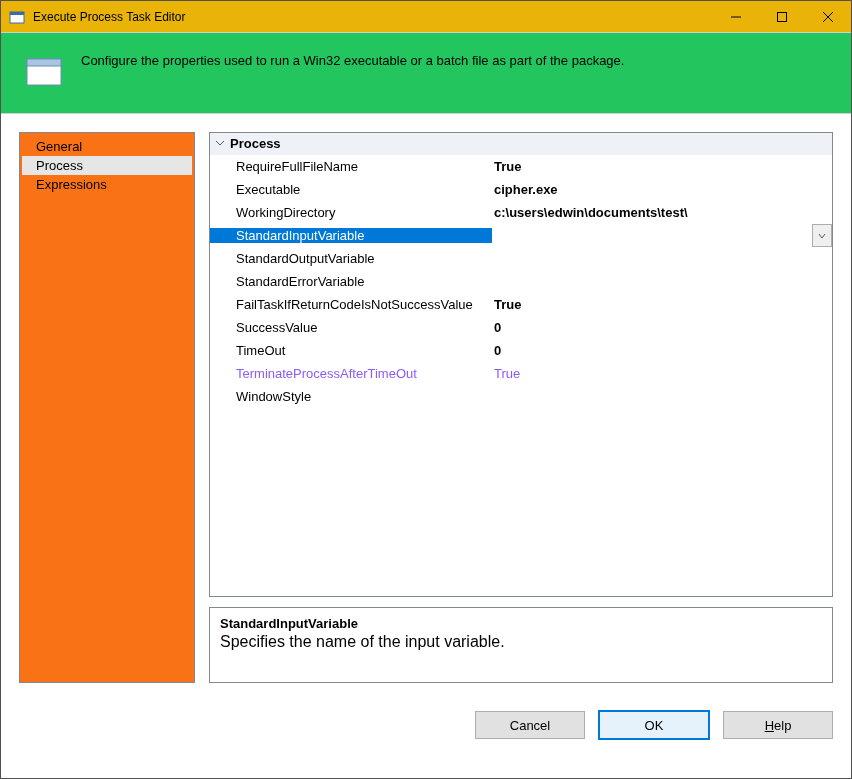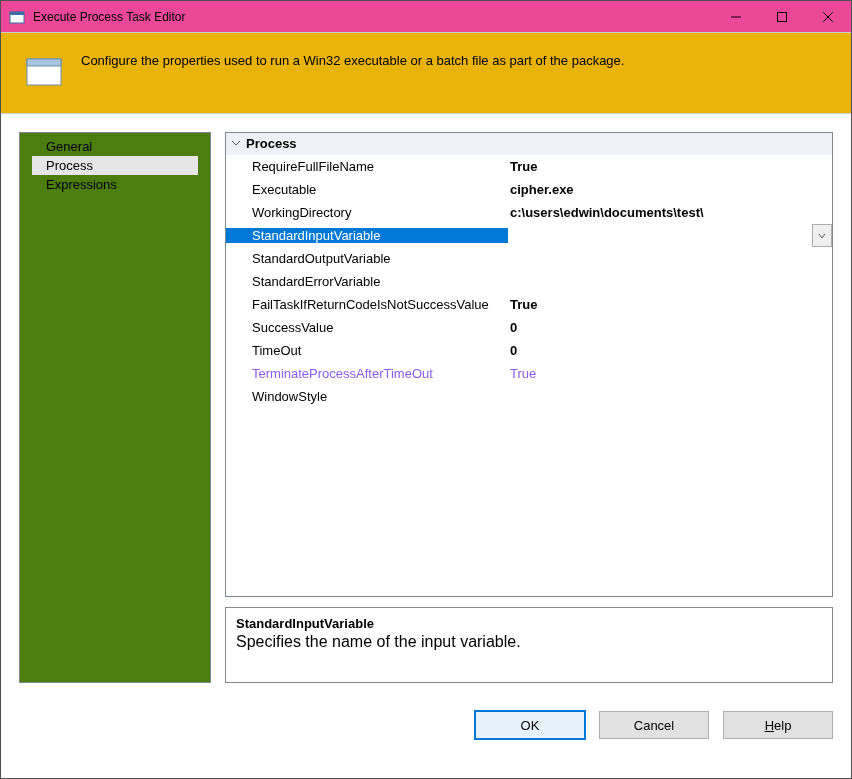--- a/index.html
+++ b/index.html
@@ -8,21 +8,21 @@
       font-size: 12px;
       background: #fff;
       width: 852px;
       height: 779px;
       overflow: hidden;
       border: 1px solid #505050;
     }
     
     .titlebar {
       height: 32px;
-      background: #ec4899;
+      background: #eab308;
       display: flex;
       align-items: center;
       border-bottom: 1px solid #d0d0d0;
     }
     .titlebar-icon {
       width: 16px; height: 16px;
       margin: 0 8px 0 8px;
       display:inline-block;
     }
     .titlebar-title {
@@ -32,21 +32,21 @@
     }
     .titlebar-controls { display: flex; height: 100%; }
     .titlebar-btn {
       width: 46px; height: 100%;
       display: flex; align-items: center; justify-content: center;
       color: #000;
     }
     .titlebar-btn svg { stroke: #000; }
     
     .description-band {
-      background: #eab308;
+      background: #22c55e;
       padding: 18px 24px 24px 24px;
       display: flex;
       align-items: flex-start;
       gap: 18px;
       border-bottom: 1px solid #d0d0d0;
     }
     .desc-icon {
       width: 38px; height: 38px; flex-shrink: 0;
       display: flex; align-items: flex-end; justify-content: center;
     }
@@ -57,24 +57,24 @@
     
     .content {
       display: flex;
       padding: 18px;
       gap: 14px;
       height: calc(100% - 32px - 96px - 62px);
       background: #fff;
     }
     
     .category-list {
-      width: 192px;
+      width: 176px;
       border: 1px solid #828790;
-      background: #4d7c0f;
-      padding: 4px 12px;
+      background: #f97316;
+      padding: 4px 2px;
     }
     .category-item {
       padding: 2px 14px;
       font-size: 13px;
       color: #000;
       cursor: default;
     }
     .category-item.selected {
       background: #e6e6e6;
     }
@@ -304,19 +304,19 @@
     </div>
 
     <div class="help-panel">
       <div class="help-title">StandardInputVariable</div>
       <div class="help-body">Specifies the name of the input variable.</div>
     </div>
   </div>
 </div>
 
 <div class="button-bar">
+  <div class="dlg-btn">Cancel</div>
   <div class="dlg-btn default">OK</div>
-  <div class="dlg-btn">Cancel</div>
   <div class="dlg-btn">
     <span class="mnemonic">H</span>
       <span>elp</span>
   </div>
 </div>
 
 </body></html>

